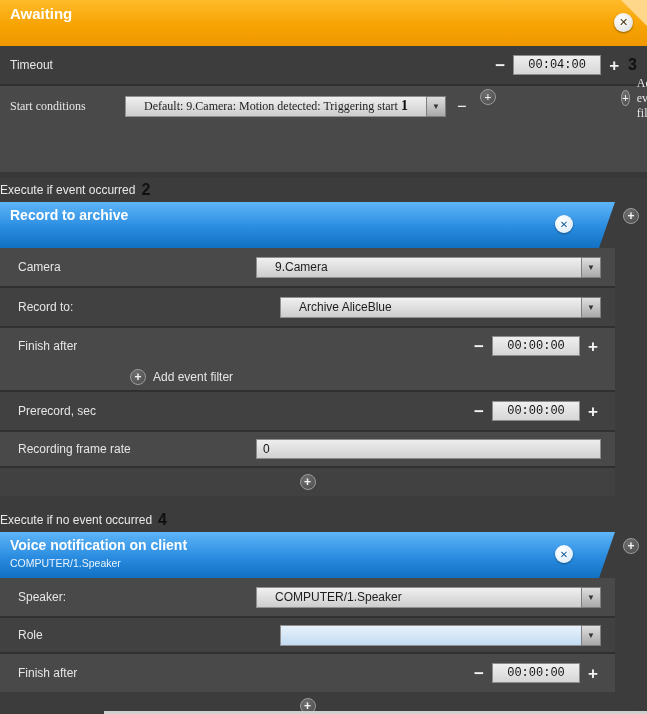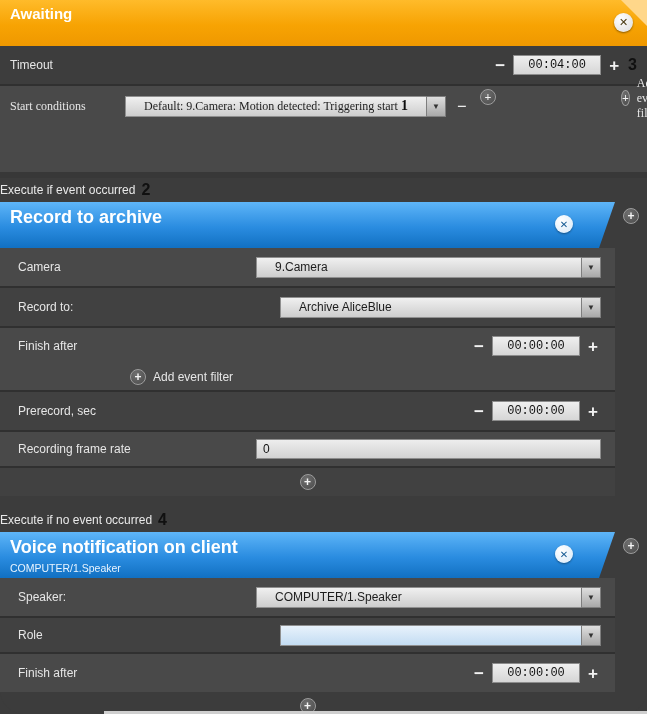--- a/index.html
+++ b/index.html
@@ -89,21 +89,21 @@
   .section-head .lbl { font-size:12px; color:#e9e9e9; }
 
   
   .block-outer { position:relative; padding-right:32px; }
   .side-plus { position:absolute; right:8px; top:6px; }
   .block-header {
     height:46px; position:relative; padding:5px 0 0 10px;
     background:linear-gradient(180deg,#5eb5f8 0%,#2a8ce0 55%,#1170c2 100%);
     clip-path:polygon(0 0,100% 0,calc(100% - 16px) 100%,0 100%);
   }
-  .bh-title { color:#ffffff; font-size:18px; font-weight:bold; }
+  .bh-title { color:#ffffff; font-size:14px; font-weight:bold; }
   .bh-sub   { color:#e8f4ff; font-size:10.5px; margin-top:4px; }
   .bh-close {
     position:absolute; top:13px; right:42px; width:18px; height:18px; border-radius:50%;
     background:radial-gradient(circle at 35% 30%,#ffffff,#d8e9f8);
     box-shadow:0 1px 2px rgba(0,0,0,.4);
     display:flex; align-items:center; justify-content:center;
     color:#155a93; font-size:10px; font-weight:bold; cursor:pointer;
   }
   .block-row { display:flex; align-items:center; padding:0 14px 0 18px; }
   .block-row .lbl { width:238px; flex:0 0 238px; }

